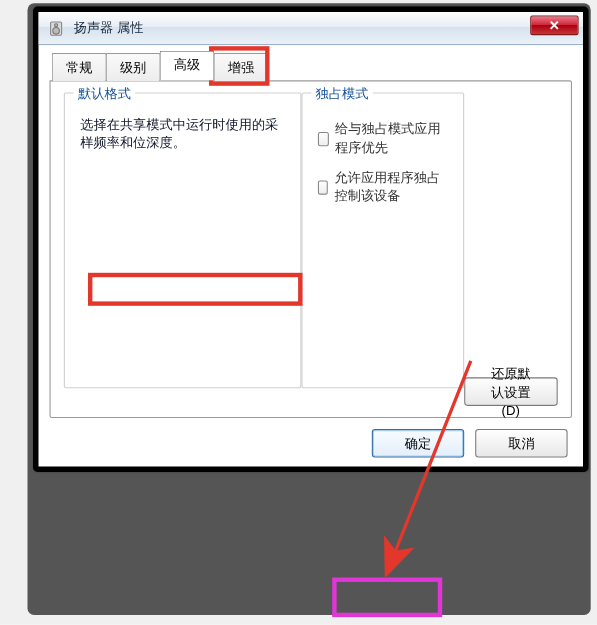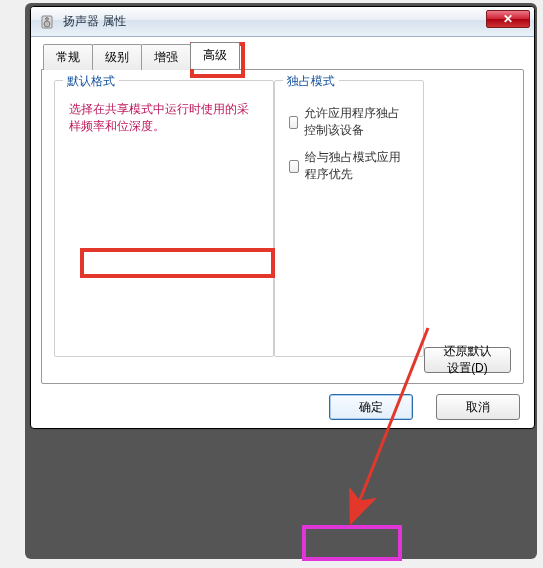--- a/index.html
+++ b/index.html
@@ -1,46 +1,46 @@
 <!DOCTYPE html>
 <html><head>
   <meta charset="utf-8">
   <style>
     * { box-sizing: border-box; margin: 0; padding: 0; font-family: "Microsoft YaHei", Tahoma, sans-serif; font-size: 12px; }
     body { background: #f0f0f0; width: 543px; height: 568px; position: relative; }
     .shadow-frame { position: absolute; left: 25px; top: 3px; width: 512px; height: 556px; background: #555; border-radius: 6px; }
-    .window { position: absolute; left: 30px; top: 6px; width: 505px; height: 423px; background: #fff; border: 1px solid #000000; border-radius: 4px; overflow: hidden; box-shadow: 0 0 2px rgba(0,0,0,.3); }
+    .window { position: absolute; left: 30px; top: 6px; width: 505px; height: 423px; background: #fff; border: 5px solid #000000; border-radius: 4px; overflow: hidden; box-shadow: 0 0 2px rgba(0,0,0,.3); }
     .titlebar { height: 30px; background: linear-gradient(#fdfdfd,#e9eef5 45%,#d7e2ee 46%,#eaf1f8); border-bottom: 1px solid #9cb2c9; display: flex; align-items: center; padding: 0 4px; position: relative; }
     .title-icon { width: 16px; height: 16px; margin: 0 6px; display: inline-flex; align-items: center; justify-content: center; }
     .title-icon svg { width: 16px; height: 16px; }
     .title-text { color: #1b2c3e; }
     .close-btn { position: absolute; right: 4px; top: 3px; width: 44px; height: 18px; background: linear-gradient(#e78,#c23 50%,#a01 51%,#c33); border: 1px solid #7a1c1c; border-radius: 2px; color: #fff; display: flex; align-items: center; justify-content: center; font-weight: bold; font-size: 11px; }
     .client { padding: 6px 10px 8px 10px; height: calc(100% - 30px); display: flex; flex-direction: column; position: relative; }
     .tabstrip { display: flex; align-items: flex-end; height: 26px; padding-left: 2px; position: relative; }
     .tab { padding: 4px 12px; border: 1px solid #9a9a9a; border-bottom: none; background: linear-gradient(#fafafa,#ececec); margin-right: -1px; border-radius: 2px 2px 0 0; cursor: default; position: relative; top: 1px; text-align: right; }
     .tab.active { background: #fff; z-index: 2; border-color: #888; top: 0; padding-bottom: 5px; }
     .hl-red-tab { position: absolute; border: 4px solid #e3372c; pointer-events: none; }
     .hl-red-checkbox { position: absolute; border: 4px solid #e3372c; pointer-events: none; }
     .hl-pink-ok { position: absolute; border: 4px solid #e036d8; pointer-events: none; }
     .tabpage { flex: 1; border: 1px solid #9a9a9a; border-radius: 0 2px 2px 2px; background: #fff; padding: 10px 12px 10px 12px; display: flex; flex-direction: row; }
     .groupbox { border: 1px solid #cfcfcf; border-radius: 2px; padding: 20px 14px 16px 14px; position: relative; margin-bottom: 16px; }
     .groupbox-title { position: absolute; top: -8px; left: 8px; background: #fff; padding: 0 4px; color: #13509b; }
-    .desc { color: #be185d; margin-bottom: 24px; }
+    .desc { color: #0f172a; margin-bottom: 24px; }
     .format-row { display: flex; align-items: center; gap: 8px; }
     .select { flex: 1; height: 26px; border: 1px solid #7a7a7a; background: linear-gradient(#fff,#f1f1f1); border-radius: 2px; display: flex; align-items: center; padding: 0 6px; position: relative; cursor: default; }
     .select .sel-text { flex: 1; color: #222; }
     .select .sel-arrow { width: 18px; height: 22px; display: flex; align-items: center; justify-content: center; border-left: 1px solid #bbb; background: linear-gradient(#fefefe,#e6e6e6); }
     .btn { height: 26px; padding: 0 12px; border: 1px solid #7a7a7a; background: linear-gradient(#fefefe,#e8e8e8); border-radius: 3px; cursor: default; display: inline-flex; align-items: center; gap: 4px; }
     .play-glyph { color: #1a8a1a; font-size: 10px; }
     .chk-row { display: flex; align-items: center; margin: 4px 0 10px 0; color: #333; }
     .chk { width: 13px; height: 13px; border: 1px solid #888; background: linear-gradient(#fff,#eee); margin-right: 6px; border-radius: 2px; }
     .spacer { flex: 1; }
     .restore-row { margin-top: auto; padding-top: 8px; }
     .restore-row .btn { padding: 0 18px; }
-    .footer { display: flex; justify-content: flex-end; gap: 23px; padding: 10px 4px 0 0; }
+    .footer { display: flex; justify-content: flex-end; gap: 10px; padding: 10px 4px 0 0; }
     .footer .btn { min-width: 84px; justify-content: center; }
     .ok-btn { border: 1px solid #2e6baa; box-shadow: inset 0 0 0 1px #a8cdee; background: linear-gradient(#f7fbff,#e3effb); }
     
     .arrow-svg { position: absolute; pointer-events: none; }
   </style>
 </head>
 <body>
 
 <div class="shadow-frame"></div>
 
@@ -58,40 +58,40 @@
     <div class="close-btn">
       <span>✕</span>
     </div>
   </div>
 
   <div class="client">
 
     <div class="tabstrip">
       <div class="tab"><span>常规</span></div>
       <div class="tab"><span>级别</span></div>
+      <div class="tab active"><span>高级</span></div>
       <div class="tab"><span>增强</span></div>
-      <div class="tab active"><span>高级</span></div>
     </div>
 
     <div class="tabpage">
 
       <div class="groupbox">
         <div class="groupbox-title">默认格式</div>
         <div class="desc">选择在共享模式中运行时使用的采样频率和位深度。</div>
       </div>
 
       <div class="groupbox" style="">
         <div class="groupbox-title">独占模式</div>
         <div class="chk-row">
           <span class="chk"></span>
-          <span>允许应用程序独占控制该设备</span>
+          <span>给与独占模式应用程序优先</span>
         </div>
         <div class="chk-row">
           <span class="chk"></span>
-          <span>给与独占模式应用程序优先</span>
+          <span>允许应用程序独占控制该设备</span>
         </div>
       </div>
 
       <div class="spacer"></div>
 
       <div class="restore-row">
         <button class="btn">
           <span>还原默认设置(D)</span>
         </button>
       </div>

